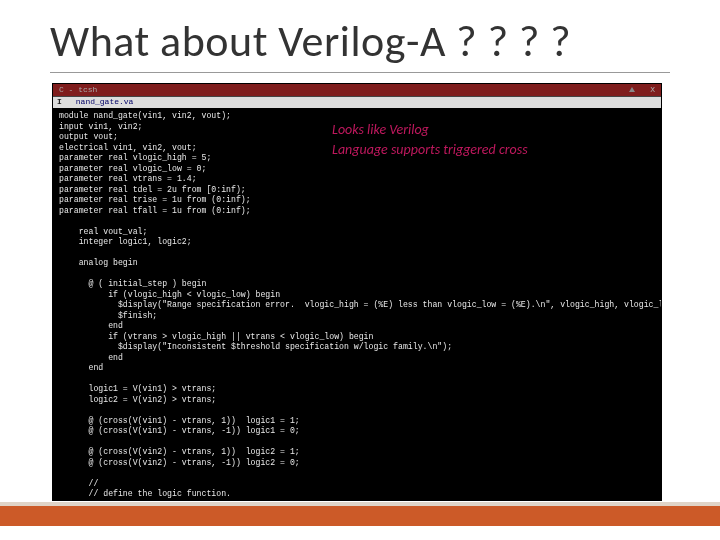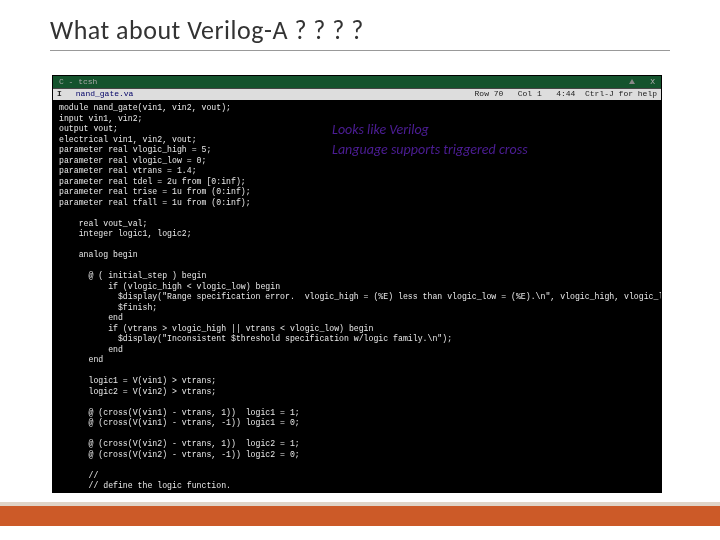--- a/index.html
+++ b/index.html
@@ -11,26 +11,26 @@
     overflow: hidden;
     position: relative;
   }
   .slide {
     width: 100%;
     height: 100%;
     position: relative;
     padding: 14px 50px 0 50px;
   }
   .title {
-    font-size: 26px;
+    font-size: 44px;
     font-weight: 400;
     color: #333;
     border-bottom: 1px solid #999;
     padding-bottom: 4px;
-    margin-bottom: 24px;
+    margin-bottom: 10px;
     letter-spacing: 0.5px;
   }
   .terminal-frame {
     position: relative;
     width: 610px;
     height: 418px;
     border: 1px solid #000;
     margin-left: 2px;
   }
   .term {
@@ -39,21 +39,21 @@
     background: #000;
     color: #ccc;
     font-family: "Courier New", monospace;
     font-size: 8.2px;
     line-height: 1.28;
     padding: 0;
     overflow: hidden;
   }
   .term-titlebar {
     height: 13px;
-    background: #14532d;
+    background: #7f1d1d;
     border-bottom: 1px solid #444;
     display: flex;
     justify-content: space-between;
     align-items: center;
     padding: 0 6px;
     color: #aaa;
     font-size: 8px;
   }
   .term-status {
     background: #ddd;
@@ -70,21 +70,21 @@
   .code {
     padding: 3px 6px 6px 6px;
     white-space: pre;
     color: #e8e8e8;
   }
   .callout {
     position: absolute;
     top: 120px;
     left: 332px;
     width: 330px;
-    color: #4c1d95;
+    color: #be185d;
     font-size: 14px;
     font-style: italic;
     line-height: 1.45;
   }
   .callout p { margin-bottom: 10px; }
   .bottom-bar {
     position: absolute;
     left: 0; right: 0; bottom: 14px;
     height: 20px;
     background: #cc5a28;
@@ -109,26 +109,20 @@
       <div class="term-titlebar">
         <span>C - tcsh</span>
         <span>
           <span class="tri"></span>
           <span style="margin-left:10px;">X</span>
         </span>
       </div>
       <div class="term-status">
         <span style="font-weight:bold;">I</span>
         <span class="file">nand_gate.va</span>
-        <span class="mid">
-          <span>Row 70</span>&nbsp;&nbsp;
-          <span>Col 1</span>&nbsp;&nbsp;
-          <span>4:44</span>&nbsp;
-          <span>Ctrl-J for help</span>
-        </span>
       </div>
       <div class="code">module nand_gate(vin1, vin2, vout);
 input vin1, vin2;
 output vout;
 electrical vin1, vin2, vout;
 parameter real vlogic_high = 5;
 parameter real vlogic_low = 0;
 parameter real vtrans = 1.4;
 parameter real tdel = 2u from [0:inf);
 parameter real trise = 1u from (0:inf);

